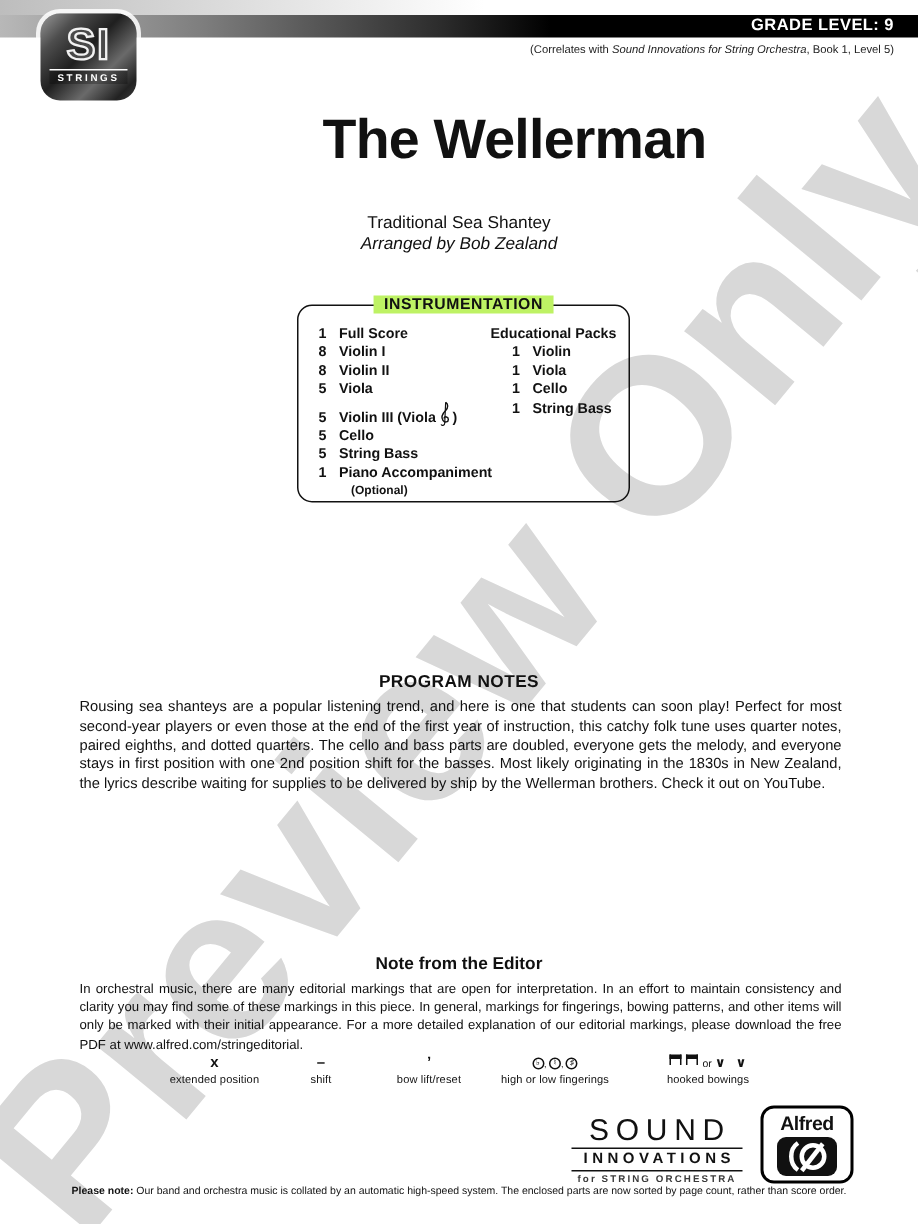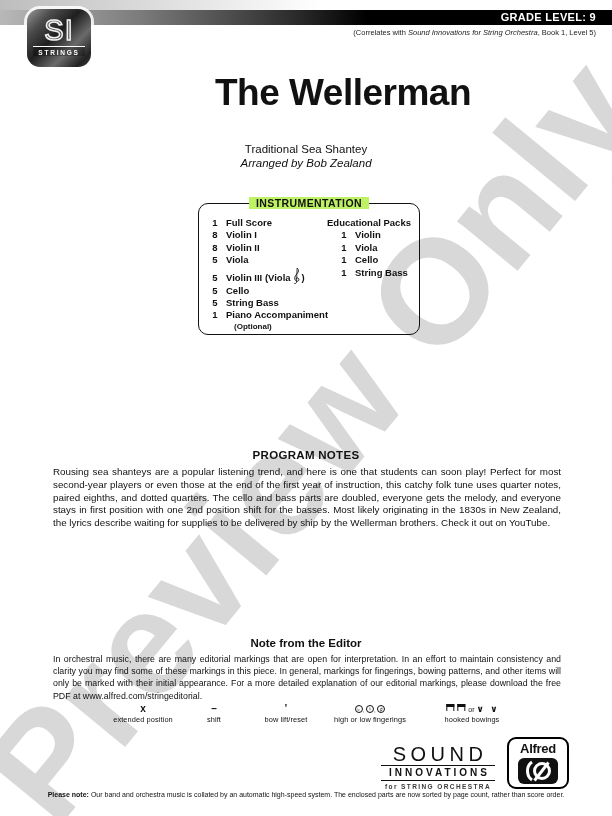--- a/index.html
+++ b/index.html
@@ -33,21 +33,21 @@
     position:absolute; right:16px; top:28px; z-index:1;
     font-size:7.5px; color:#222;
   }
   .si-logo {
     position:absolute; left:27px; top:9px; width:64px; height:58px; z-index:2;
     border-radius:13px; box-shadow:0 0 0 3px rgba(255,255,255,.85);
     background:linear-gradient(135deg,#9a9a9a 0%,#4d4d4d 22%,#1f1f1f 45%,#6a6a6a 68%,#222 88%,#3c3c3c 100%);
     text-align:center; overflow:hidden;
   }
   .si-logo .si {
-    margin-top:6px; font-size:29px; font-weight:normal; line-height:30px;
+    margin-top:6px; font-size:29px; font-weight:bold; line-height:30px;
     color:#4a4a4a; -webkit-text-stroke:1.5px #f2f2f2; letter-spacing:1px;
     text-shadow:0 0 1px #fff;
   }
   .si-logo .strings {
     margin:1px auto 0; width:52px; border-top:1.5px solid #fff;
     padding-top:2px; font-size:6.5px; font-weight:bold; color:#fff;
     letter-spacing:1.8px; background:rgba(0,0,0,.25);
   }
   
   .title    { position:absolute; left:0; top:72px;  width:612px; text-align:center; z-index:1;

